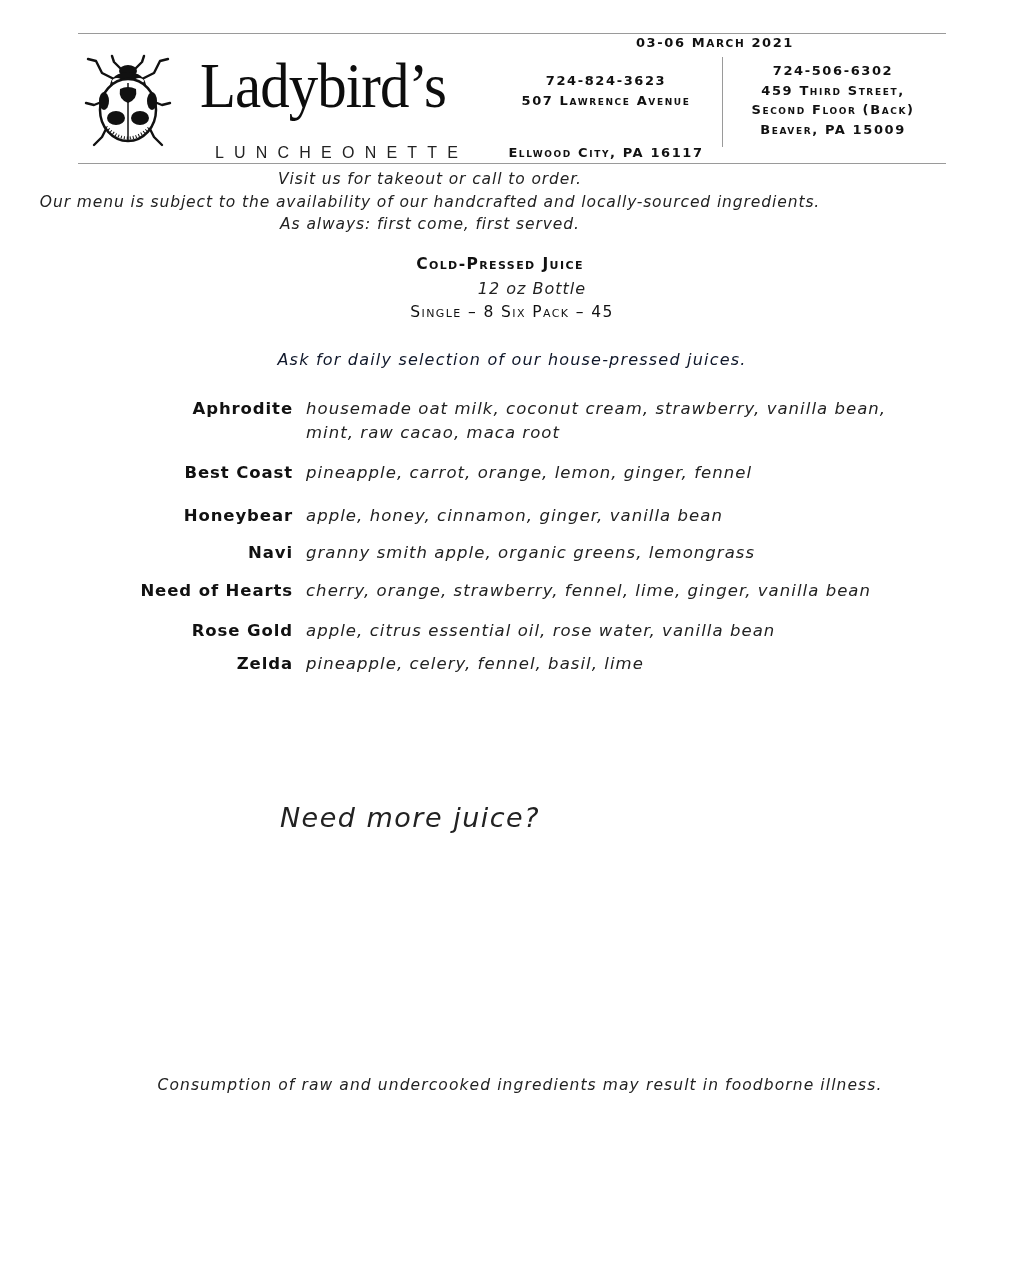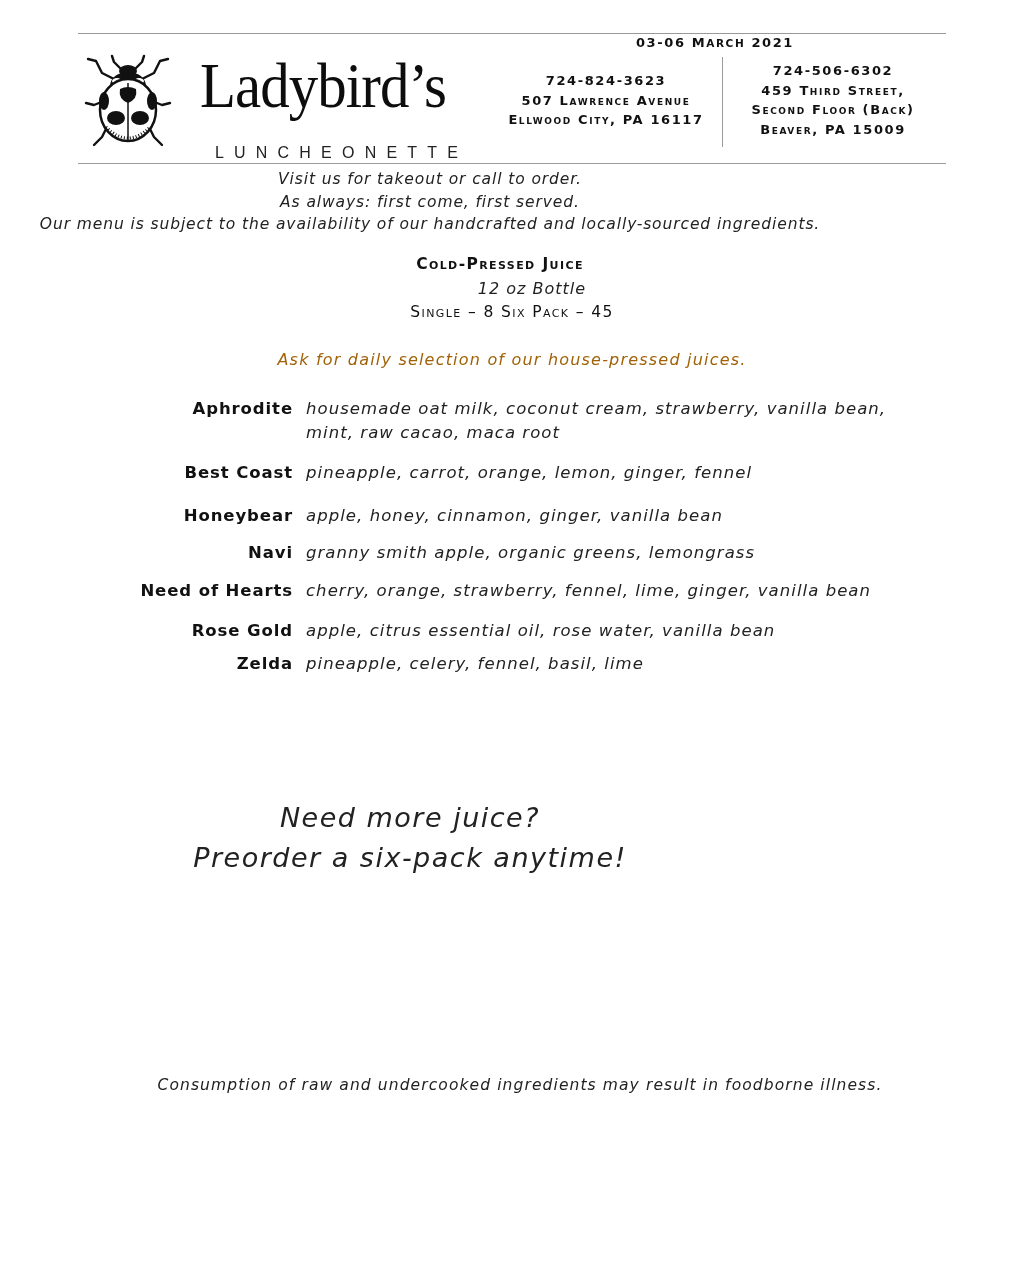--- a/index.html
+++ b/index.html
@@ -137,21 +137,21 @@
       color: #111;
     }
     .daily {
       position: absolute;
       left: 0; width: 1024px;
       top: 350px;
       text-align: center;
       font-style: italic;
       font-size: 16px;
       letter-spacing: 1.2px;
-      color: #a16207;
+      color: #0f172a;
     }
 
     
     .menu-item {
       position: absolute;
       left: 0;
       width: 1024px;
     }
     .item-name {
       position: absolute;
@@ -243,38 +243,38 @@
 <div class="logo-title">Ladybird’s</div>
 <div class="logo-subtitle">LUNCHEONETTE</div>
 
 <div class="date-line">
   <span class="sc-big">03-06 M</span><span class="sc-small">ARCH</span><span class="sc-big"> 2021</span>
 </div>
 
 <div class="loc left">
   <div>724-824-3623</div>
   <div style="font-variant: small-caps; font-size: 13px;">507 Lawrence Avenue</div>
-  <div style="font-variant: small-caps; font-size: 13px;">Ellwood City, PA 16117</div>
+  <div style="font-variant: small-caps; font-size: 13px; margin-top: 33px;">Ellwood City, PA 16117</div>
 </div>
 
 <div class="vdivider"></div>
 
 <div class="loc right">
   <div>724-506-6302</div>
   <div style="font-variant: small-caps; font-size: 13px;">459 Third Street,</div>
   <div style="font-variant: small-caps; font-size: 13px;">Second Floor (Back)</div>
   <div style="font-variant: small-caps; font-size: 13px; text-align: center;">Beaver, PA 15009</div>
 </div>
 
 <div class="rule bottom"></div>
 
 <div class="intro">
   <div>Visit us for takeout or call to order.</div>
+  <div>Our menu is subject to the availability of our handcrafted and locally-sourced ingredients.</div>
   <div>As always: first come, first served.</div>
-  <div>Our menu is subject to the availability of our handcrafted and locally-sourced ingredients.</div>
 </div>
 
 <div class="section-title" style="font-variant: small-caps; font-size: 15.5px;">Cold-Pressed Juice</div>
 <div class="bottle">12 oz Bottle</div>
 <div class="pricing" style="font-variant: small-caps; font-size: 15.5px;">
   <span>Single</span> – <span>8</span> <span>Six Pack</span> – <span>45</span>
 </div>
 <div class="daily">Ask for daily selection of our house-pressed juices.</div>
 
 <div class="menu-item" style="top:397px;">
@@ -301,16 +301,15 @@
   <div class="item-name">Rose Gold</div>
   <div class="item-desc">apple, citrus essential oil, rose water, vanilla bean</div>
 </div>
 <div class="menu-item" style="top:652px;">
   <div class="item-name">Zelda</div>
   <div class="item-desc">pineapple, celery, fennel, basil, lime</div>
 </div>
 
 <div class="promo">
   <div>Need more juice?</div>
-  <div>Preorder a six-pack anytime!</div>
 </div>
 
 <div class="disclaimer">Consumption of raw and undercooked ingredients may result in foodborne illness.</div>
 
 </body></html>

